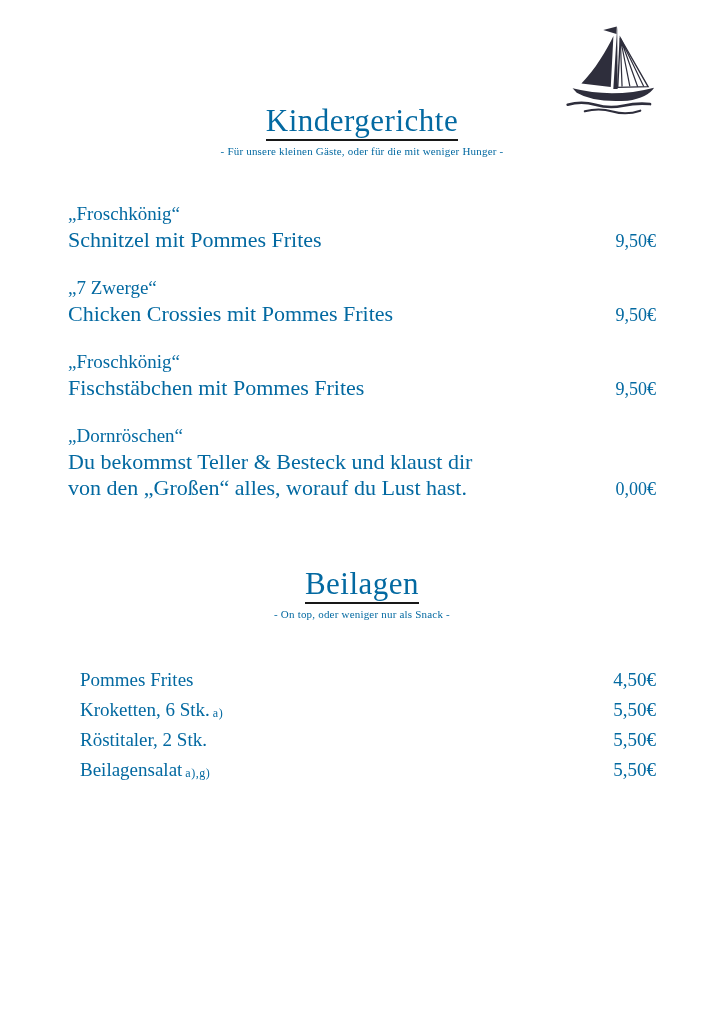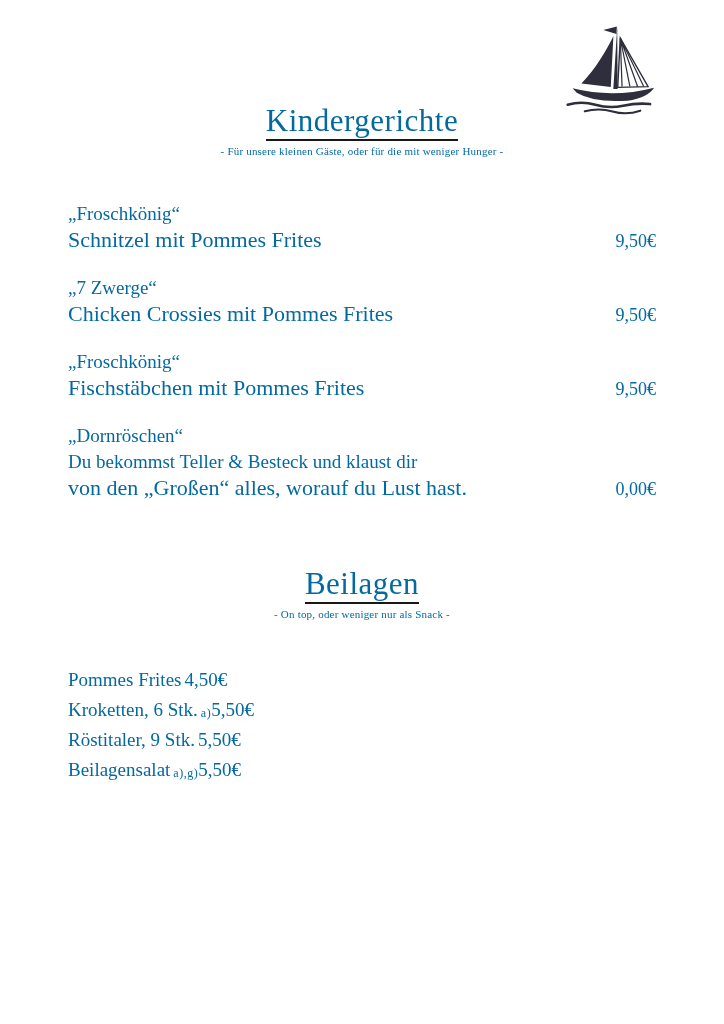--- a/index.html
+++ b/index.html
@@ -58,21 +58,21 @@
     margin-top: 44px;
   }
   .menu-item {
     margin-bottom: 21px;
   }
   .item-name {
     font-size: 19px;
     line-height: 26px;
   }
   .item-line {
-    font-size: 19px;
+    font-size: 22px;
     line-height: 26px;
   }
   .item-row {
     display: flex;
     justify-content: space-between;
     align-items: baseline;
   }
   .item-desc {
     font-size: 22px;
     line-height: 26px;
@@ -80,23 +80,25 @@
   .item-price {
     font-size: 18px;
     line-height: 26px;
     white-space: nowrap;
   }
   .sides {
     margin-top: 46px;
   }
   .side-row {
     display: flex;
+    justify-content: space-between;
     align-items: baseline;
     font-size: 19px;
     line-height: 27px;
+    margin-left: 12px;
   }
   .side-name .note {
     font-size: 12px;
     position: relative;
     top: 1px;
     margin-left: 3px;
     letter-spacing: 0.5px;
   }
   .side-price {
     font-size: 19px;
@@ -184,21 +186,21 @@
         <div class="side-name"><span>Pommes Frites</span><span class="note"></span></div>
         <div class="side-price">4,50€</div>
       </div>
 
       <div class="side-row">
         <div class="side-name"><span>Kroketten, 6 Stk.</span><span class="note">a)</span></div>
         <div class="side-price">5,50€</div>
       </div>
 
       <div class="side-row">
-        <div class="side-name"><span>Röstitaler, 9 Stk.</span><span class="note"></span></div>
+        <div class="side-name"><span>Röstitaler, 2 Stk.</span><span class="note"></span></div>
         <div class="side-price">5,50€</div>
       </div>
 
       <div class="side-row">
         <div class="side-name"><span>Beilagensalat</span><span class="note">a),g)</span></div>
         <div class="side-price">5,50€</div>
       </div>
 
 
     </div>

